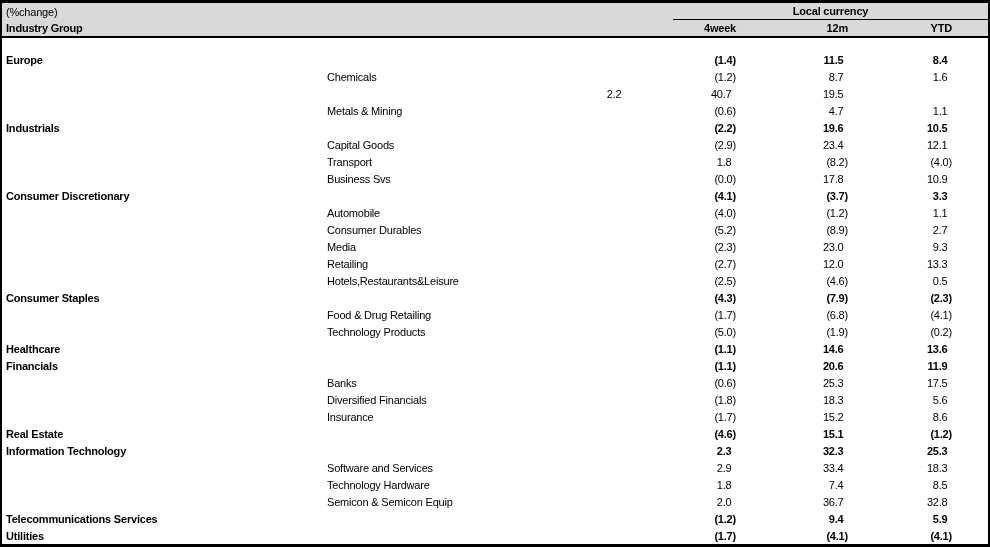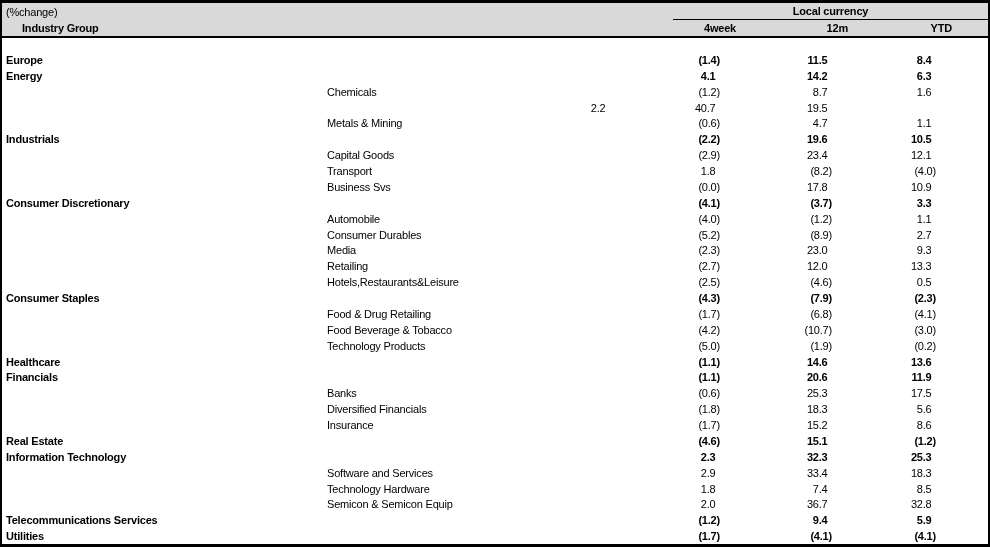--- a/index.html
+++ b/index.html
@@ -47,33 +47,33 @@
     border-bottom: 1.5px solid #000;
   }
   .hrow2 {
     display: grid;
     grid-template-columns: 325px 1fr 110px 112px 104px;
     padding-right: 36px;
     height: 16px;
     align-items: center;
     font-weight: bold;
   }
-  .hrow2 .ig { padding-left: 20px; }
+  .hrow2 .ig { padding-left: 4px; }
   .hcol { text-align: right; }
 
   
   .tbody {
     flex: 1 1 auto;
     display: flex;
     flex-direction: column;
   }
   .row {
     display: grid;
     grid-template-columns: 325px 1fr 110px 112px 104px;
-    padding-right: 52px;
+    padding-right: 36px;
     flex: 1;
     align-items: center;
   }
   .row.main { font-weight: bold; }
   .labelA { padding-left: 4px; white-space: nowrap; }
   .labelB { white-space: nowrap; }
   .num { text-align: right; white-space: nowrap; }
   .num.pos { padding-right: 4.5px; } 
 </style>
 </head>
@@ -94,27 +94,20 @@
     </div>
   </div>
   <div class="tbody" id="tbody">
       <div class="row main">
         <div class="labelA">Europe</div>
         <div class="labelB"></div>
         <div class="num">(1.4)</div>
         <div class="num pos">11.5</div>
         <div class="num pos">8.4</div>
       </div>
-      <div class="row main">
-        <div class="labelA">Energy</div>
-        <div class="labelB"></div>
-        <div class="num pos">4.1</div>
-        <div class="num pos">14.2</div>
-        <div class="num pos">6.3</div>
-      </div>
       <div class="row sub">
         <div class="labelA"></div>
         <div class="labelB">Chemicals</div>
         <div class="num">(1.2)</div>
         <div class="num pos">8.7</div>
         <div class="num pos">1.6</div>
       </div>
       <div class="row sub">
         <div class="labelA"></div>
         <div class="num pos">2.2</div>
@@ -207,27 +200,20 @@
       </div>
       <div class="row sub">
         <div class="labelA"></div>
         <div class="labelB">Food &amp; Drug Retailing</div>
         <div class="num">(1.7)</div>
         <div class="num">(6.8)</div>
         <div class="num">(4.1)</div>
       </div>
       <div class="row sub">
         <div class="labelA"></div>
-        <div class="labelB">Food Beverage &amp; Tobacco</div>
-        <div class="num">(4.2)</div>
-        <div class="num">(10.7)</div>
-        <div class="num">(3.0)</div>
-      </div>
-      <div class="row sub">
-        <div class="labelA"></div>
         <div class="labelB">Technology Products</div>
         <div class="num">(5.0)</div>
         <div class="num">(1.9)</div>
         <div class="num">(0.2)</div>
       </div>
       <div class="row main">
         <div class="labelA">Healthcare</div>
         <div class="labelB"></div>
         <div class="num">(1.1)</div>
         <div class="num pos">14.6</div>

